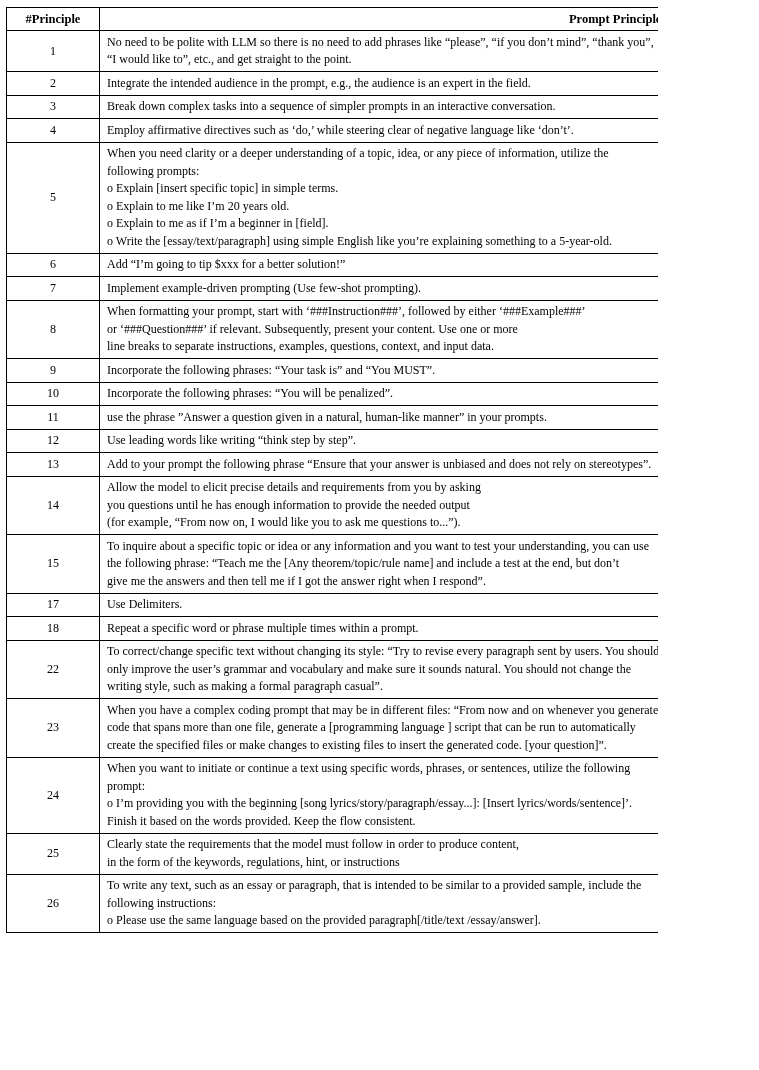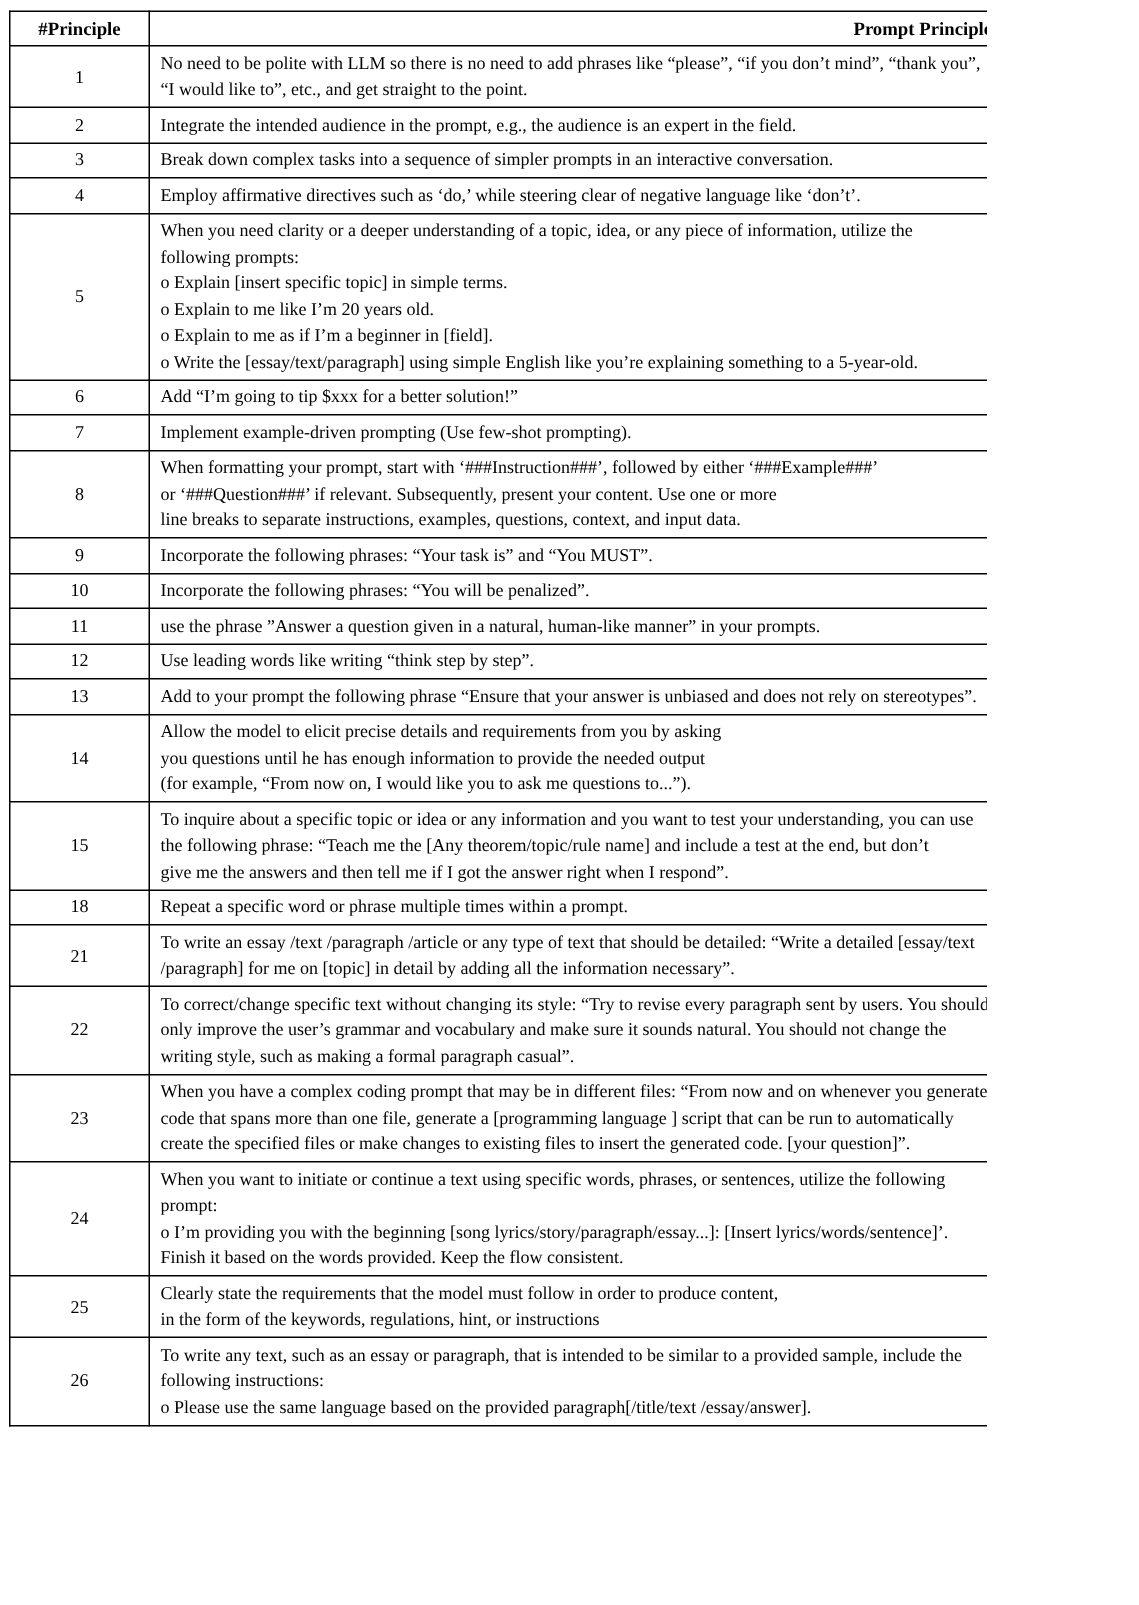--- a/index.html
+++ b/index.html
@@ -164,30 +164,29 @@
         </tr>
         <tr>
           <td class="col-num">15</td>
           <td class="col-text">
             <div class="line">To inquire about a specific topic or idea or any information and you want to test your understanding, you can use</div>
             <div class="line">the following phrase: “Teach me the [Any theorem/topic/rule name] and include a test at the end, but don’t</div>
             <div class="line">give me the answers and then tell me if I got the answer right when I respond”.</div>
           </td>
         </tr>
         <tr>
+          <td class="col-num">17</td>
+          <td class="col-text">
+            <div class="line">Use Delimiters.</div>
+          </td>
+        </tr>
+        <tr>
           <td class="col-num">18</td>
           <td class="col-text">
             <div class="line">Repeat a specific word or phrase multiple times within a prompt.</div>
-          </td>
-        </tr>
-        <tr>
-          <td class="col-num">21</td>
-          <td class="col-text">
-            <div class="line">To write an essay /text /paragraph /article or any type of text that should be detailed: “Write a detailed [essay/text</div>
-            <div class="line">/paragraph] for me on [topic] in detail by adding all the information necessary”.</div>
           </td>
         </tr>
         <tr>
           <td class="col-num">22</td>
           <td class="col-text">
             <div class="line">To correct/change specific text without changing its style: “Try to revise every paragraph sent by users. You should</div>
             <div class="line">only improve the user’s grammar and vocabulary and make sure it sounds natural. You should not change the</div>
             <div class="line">writing style, such as making a formal paragraph casual”.</div>
           </td>
         </tr>

